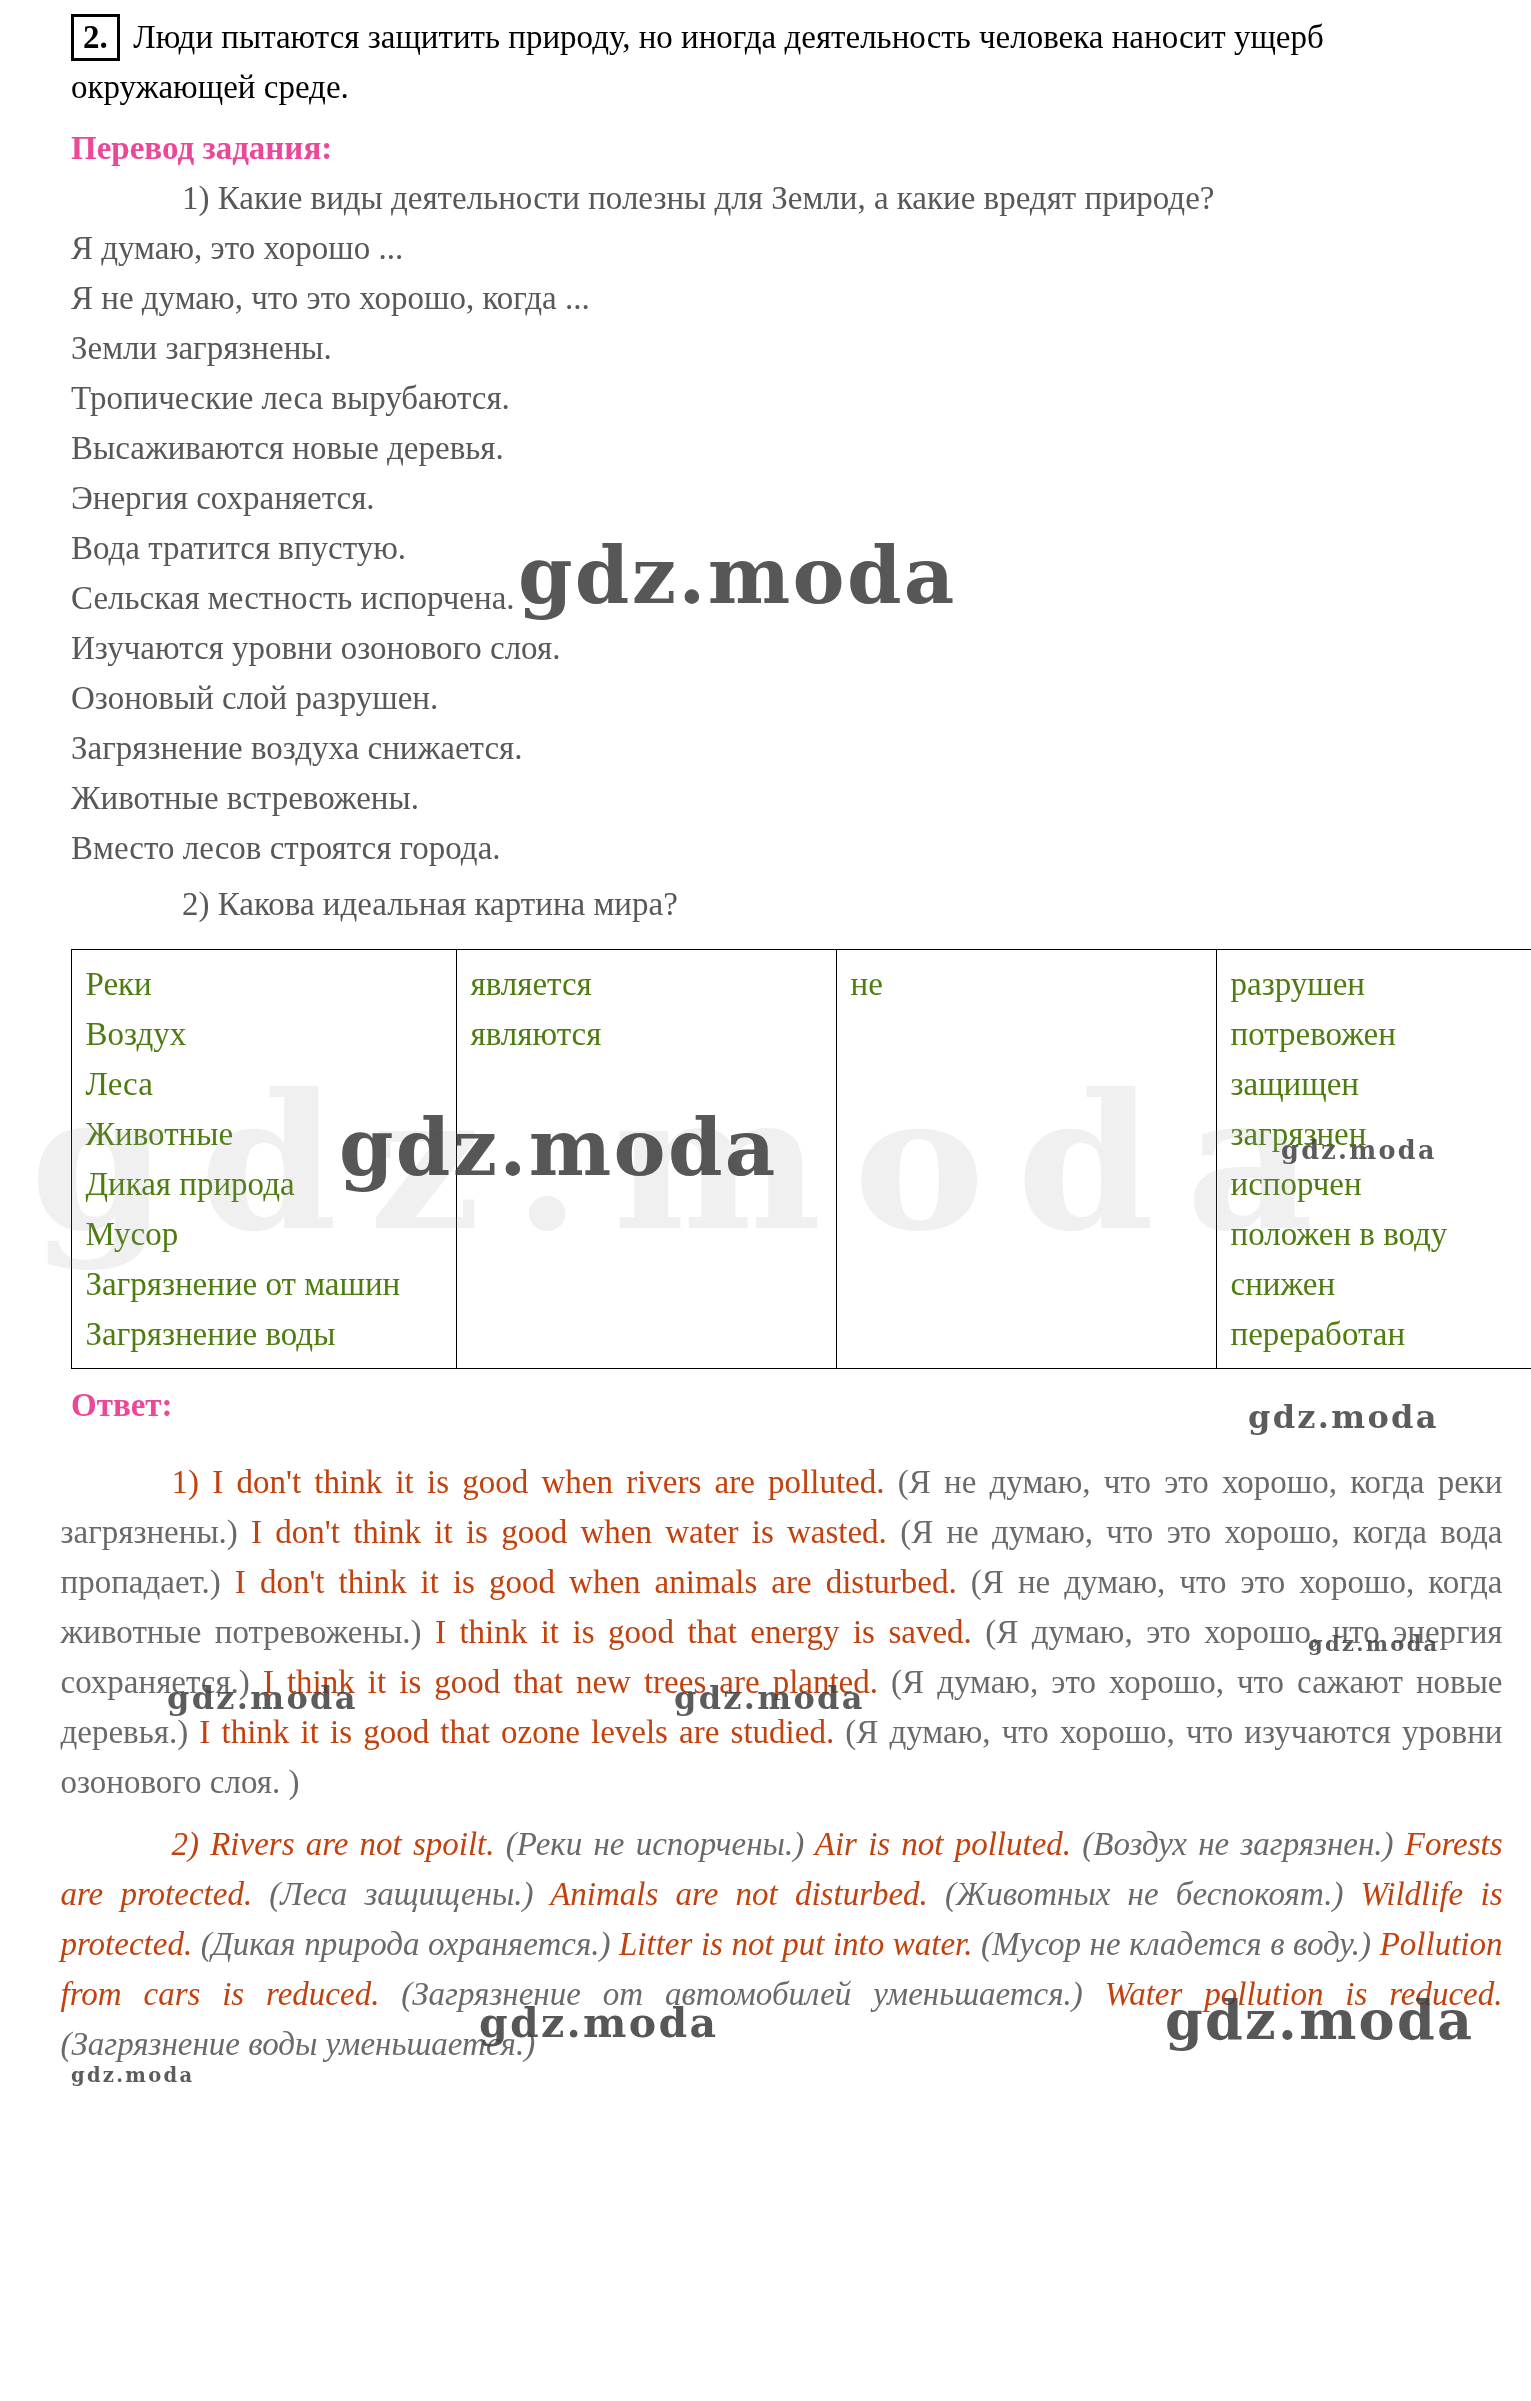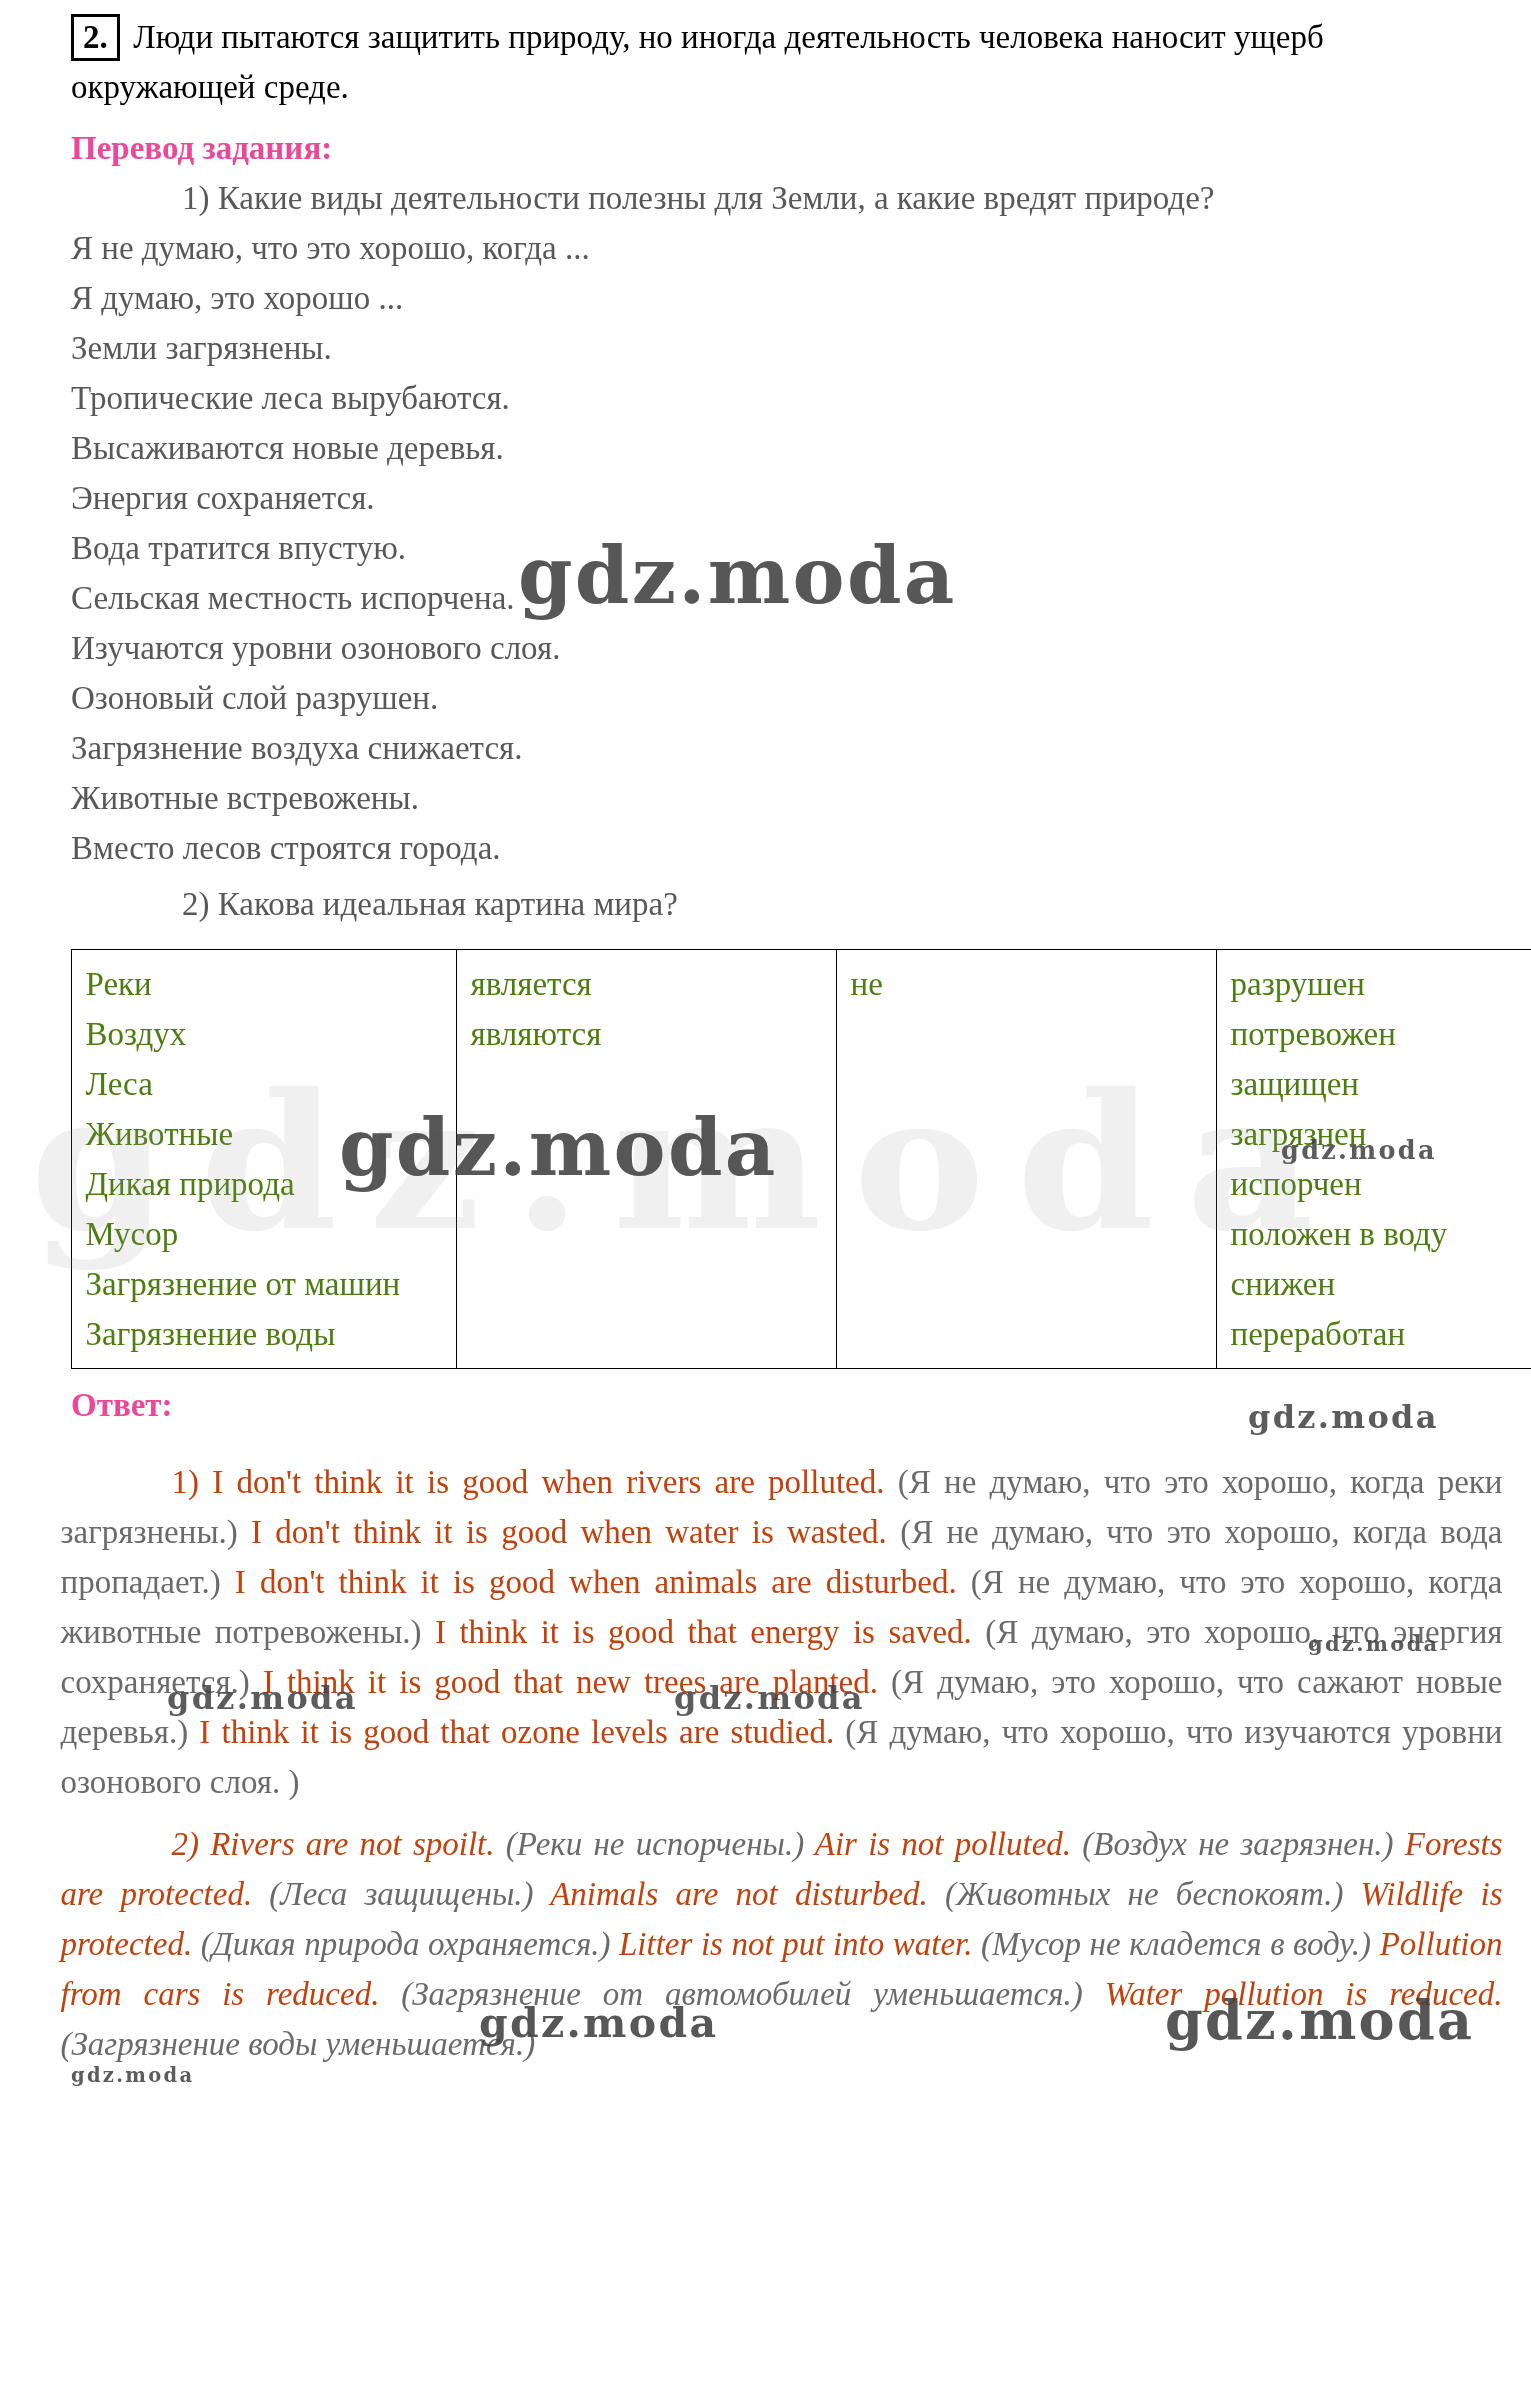--- a/index.html
+++ b/index.html
@@ -82,22 +82,22 @@
 
   <p class="intro">
     <span class="numbox">2.</span><span>Люди пытаются защитить природу, но иногда деятельность человека наносит ущерб окружающей среде.</span>
   </p>
 
   <p class="section-heading">Перевод задания:</p>
 
   <p class="qline ru">1) Какие виды деятельности полезны для Земли, а какие вредят природе?</p>
 
   <div class="translation-list ru">
+      <div>Я думаю, это хорошо ...</div>
       <div>Я не думаю, что это хорошо, когда ...</div>
-      <div>Я думаю, это хорошо ...</div>
       <div>Земли загрязнены.</div>
       <div>Тропические леса вырубаются.</div>
       <div>Высаживаются новые деревья.</div>
       <div>Энергия сохраняется.</div>
       <div>Вода тратится впустую.</div>
       <div>Сельская местность испорчена.</div>
       <div>Изучаются уровни озонового слоя.</div>
       <div>Озоновый слой разрушен.</div>
       <div>Загрязнение воздуха снижается.</div>
       <div>Животные встревожены.</div>

